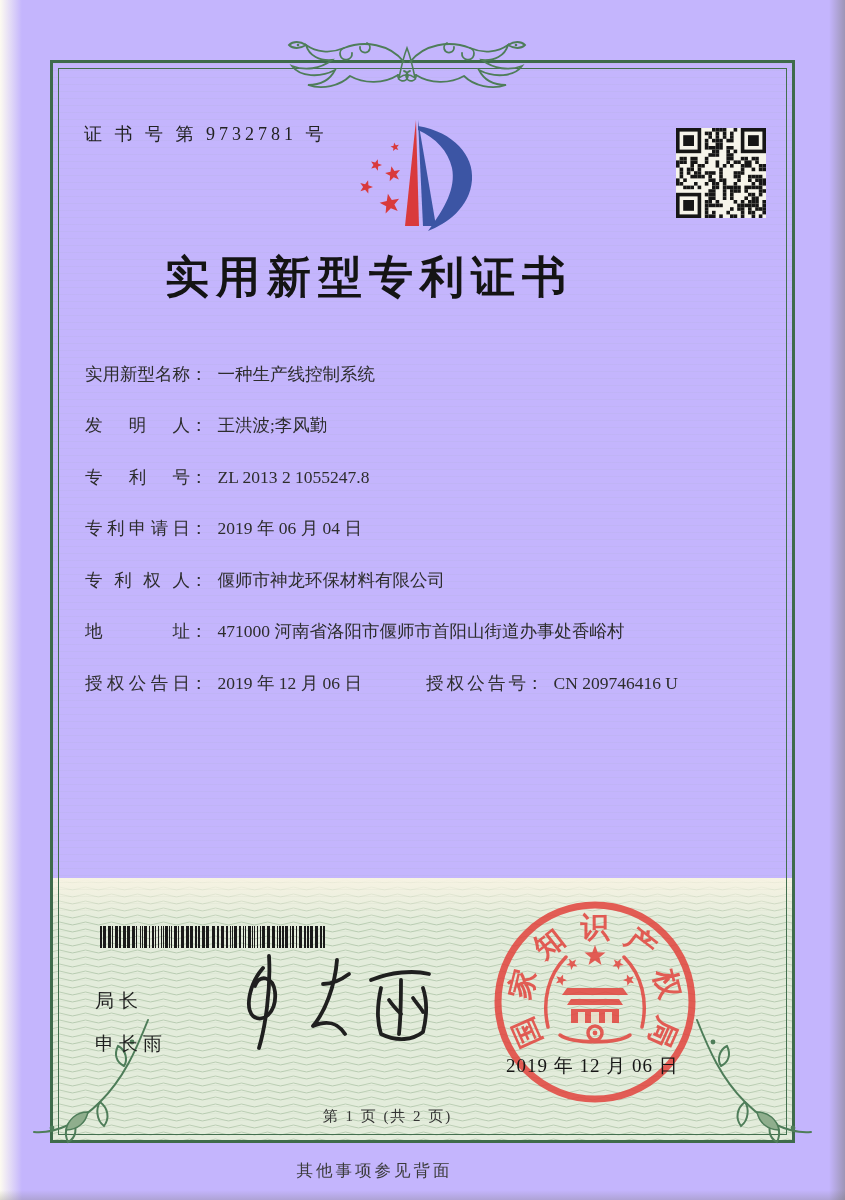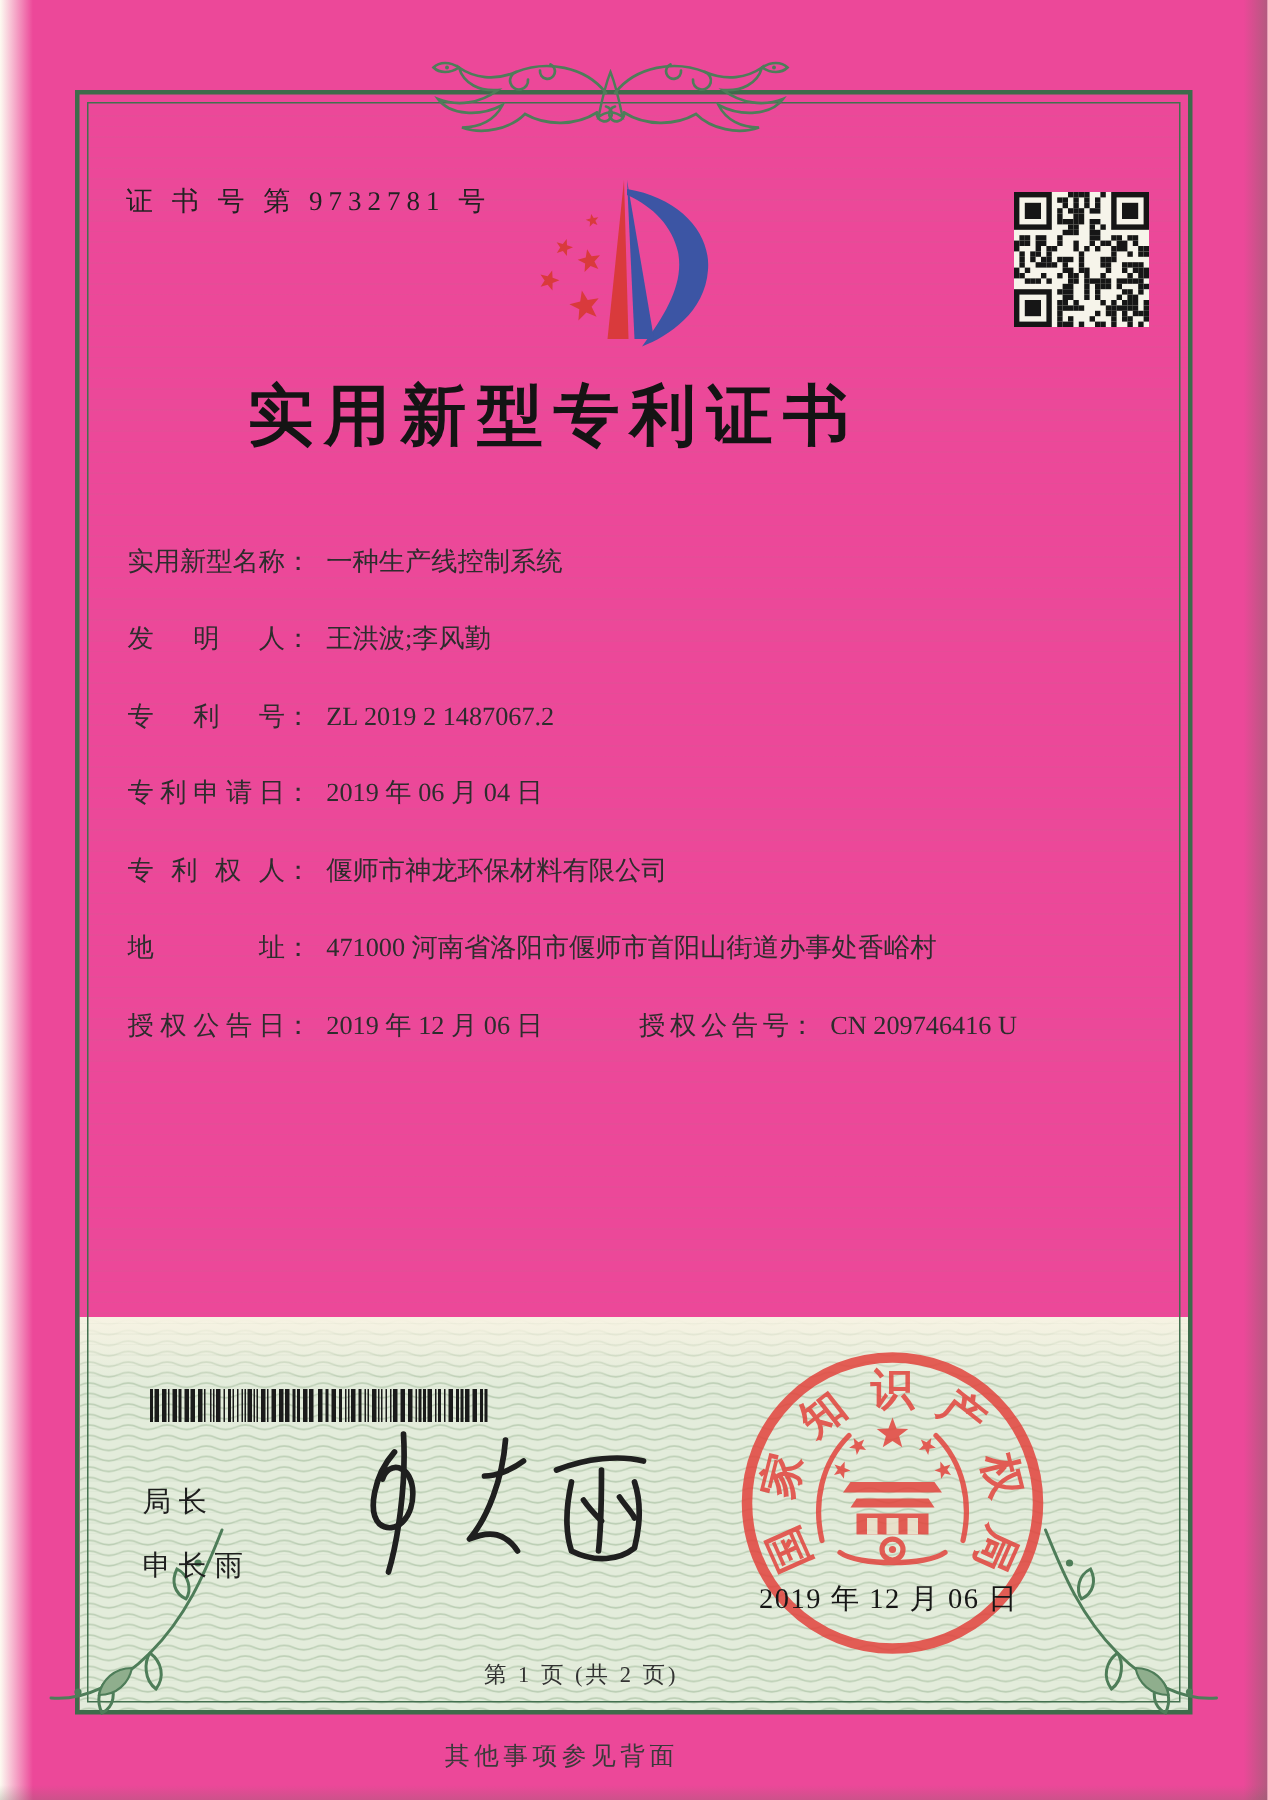--- a/index.html
+++ b/index.html
@@ -1,18 +1,18 @@
 <!DOCTYPE html>
 <html><head>
 <meta charset="utf-8">
 <style>
   html,body{margin:0;padding:0;background:#e9e5d6;}
   .page{
     position:relative;width:845px;height:1200px;overflow:hidden;
-    background:#ec4899;
+    background:#c4b5fd;
     font-family:"Liberation Serif","DejaVu Serif",serif;
     color:#2e2e2e;
   }
   
   .edge-left{position:absolute;left:0;top:0;width:22px;height:1200px;
     background:linear-gradient(to right,#fdfbf1,rgba(253,251,241,0));}
   .edge-right{position:absolute;right:0;top:0;width:16px;height:1200px;
     background:linear-gradient(to left,rgba(110,110,95,.45),rgba(110,110,95,0));}
   .edge-bottom{position:absolute;left:0;bottom:0;width:845px;height:10px;
     background:linear-gradient(to top,rgba(110,110,95,.25),rgba(110,110,95,0));}
@@ -369,21 +369,21 @@
           <span>发</span>
           <span>明</span>
           <span>人</span>
         </span><span class="f-colon">：</span><span>王洪波;李风勤</span>
     </div>
     <div class="field-row" style="top:103px">
       <span class="f-label">
           <span>专</span>
           <span>利</span>
           <span>号</span>
-        </span><span class="f-colon">：</span><span>ZL 2019 2 1487067.2</span>
+        </span><span class="f-colon">：</span><span>ZL 2013 2 1055247.8</span>
     </div>
     <div class="field-row" style="top:154px">
       <span class="f-label">
           <span>专</span>
           <span>利</span>
           <span>申</span>
           <span>请</span>
           <span>日</span>
         </span><span class="f-colon">：</span><span>2019 年 06 月 04 日</span>
     </div>

